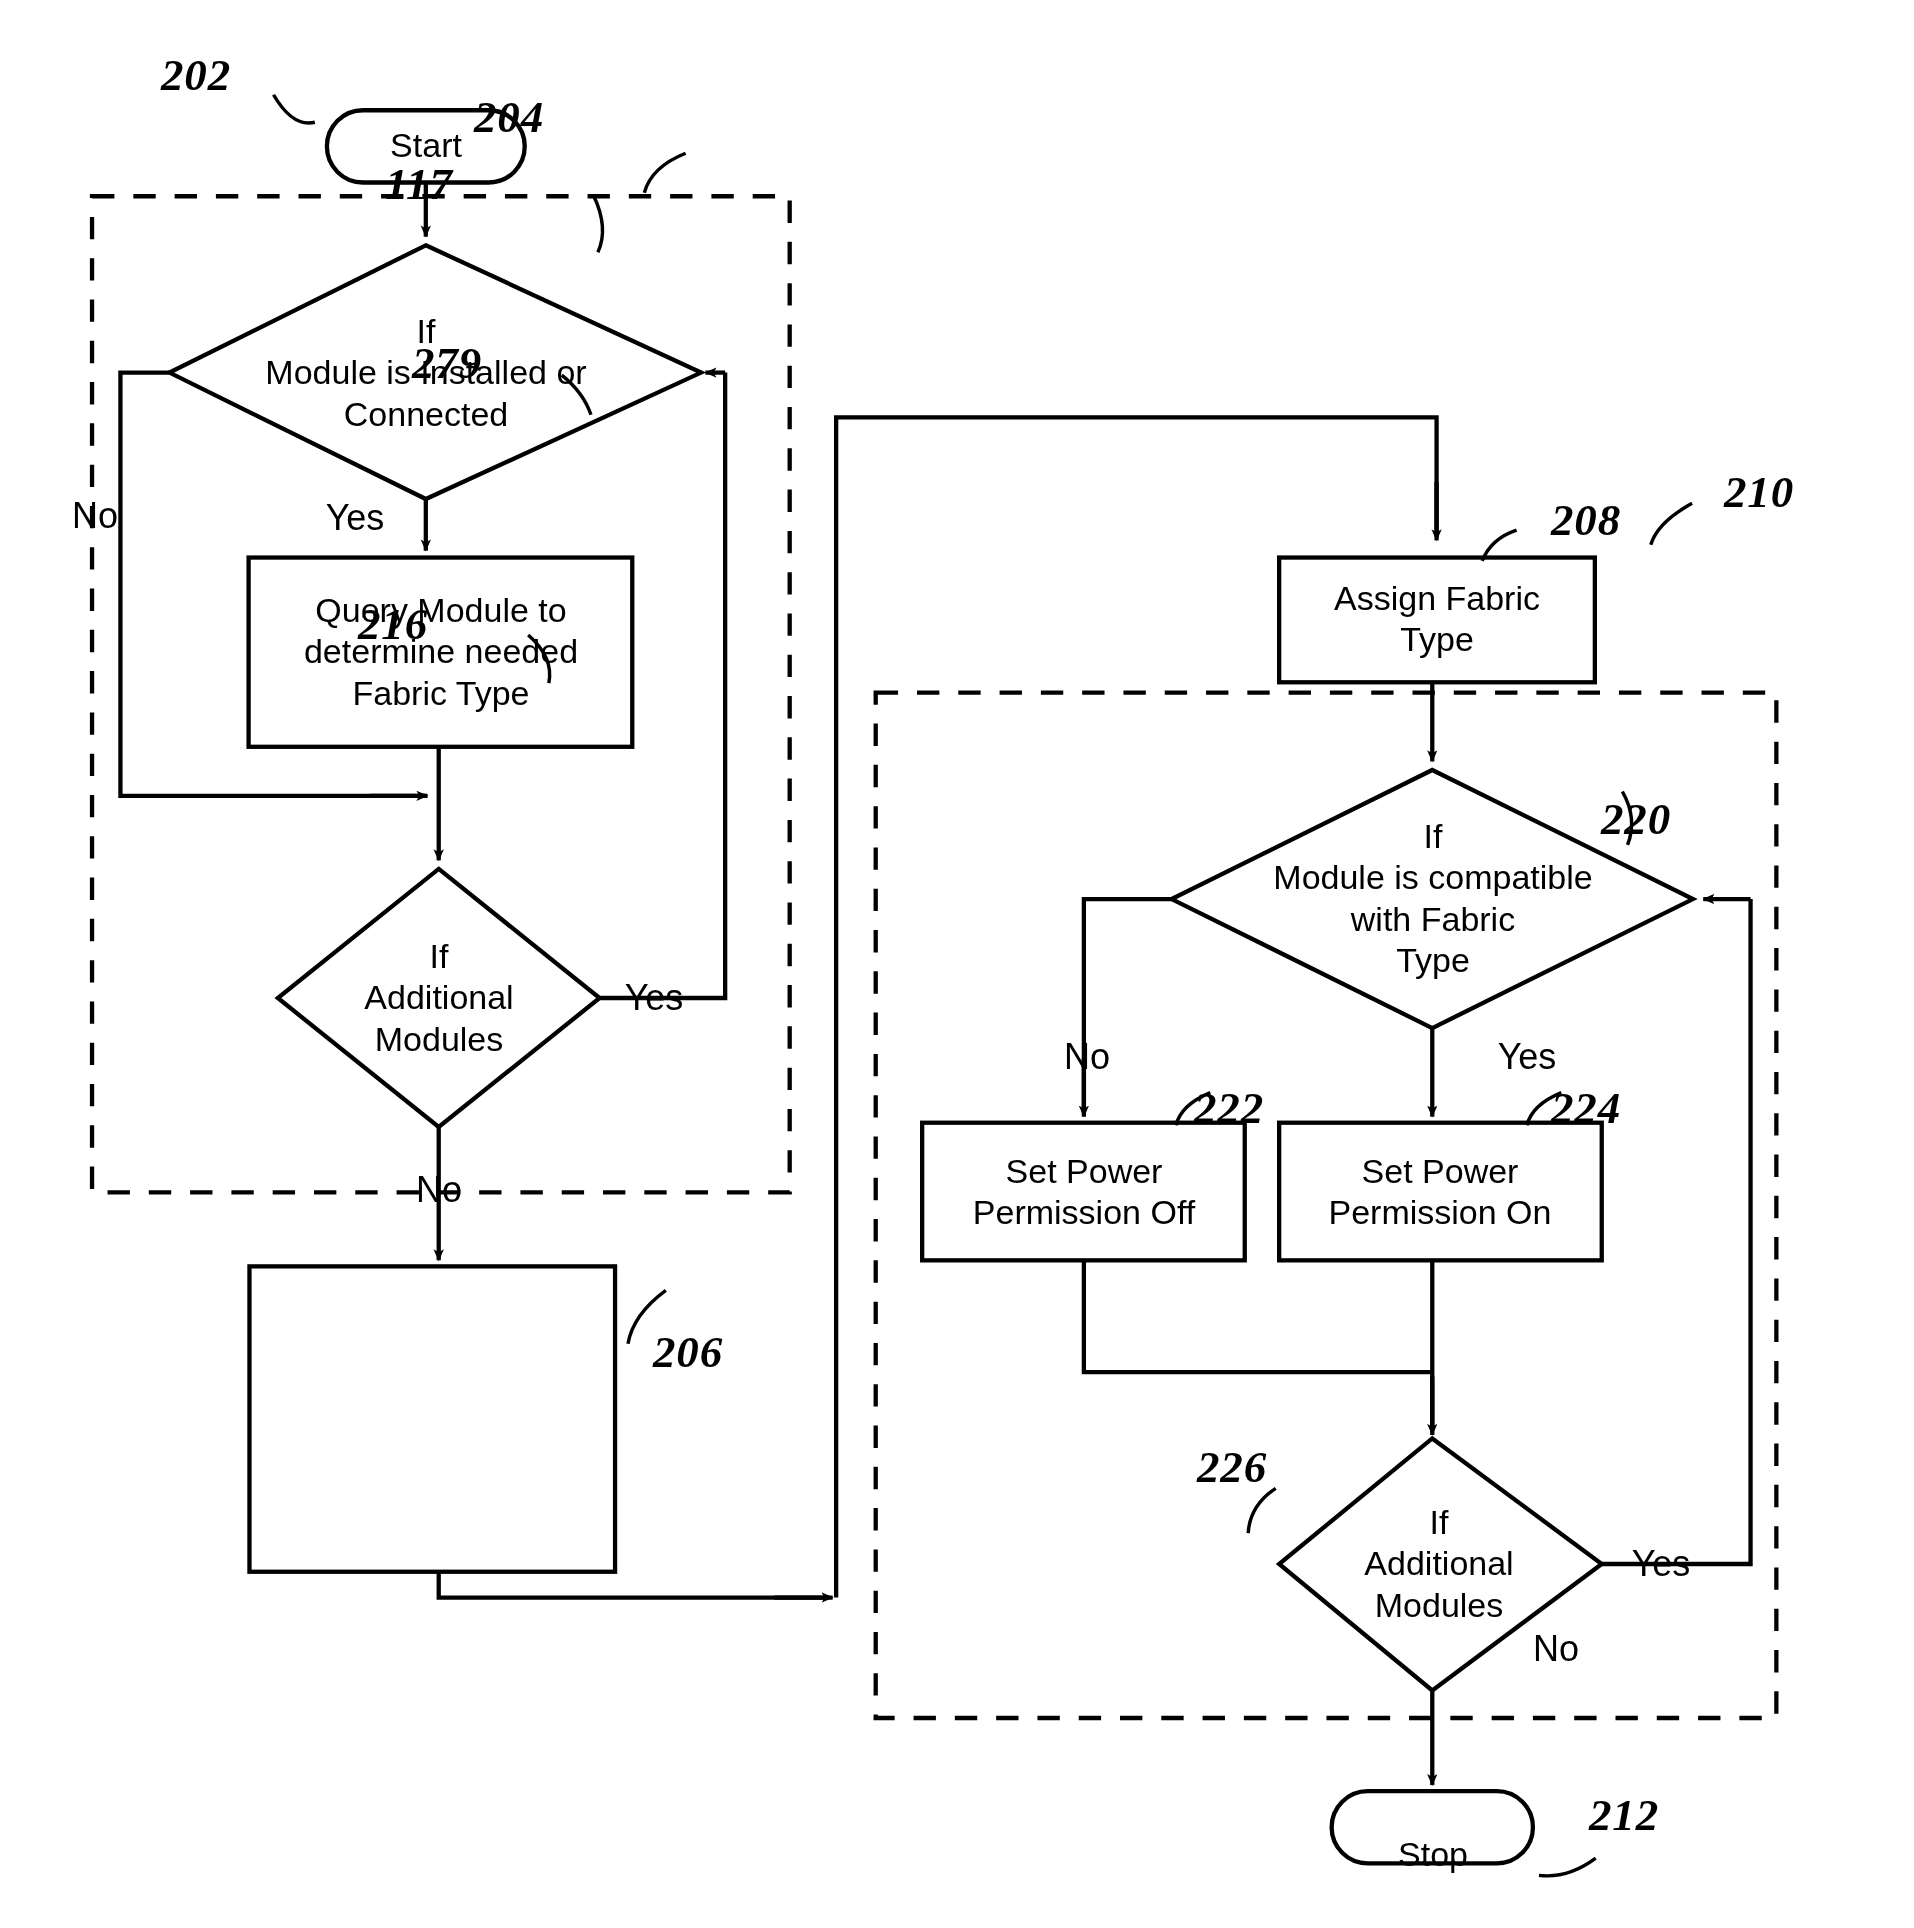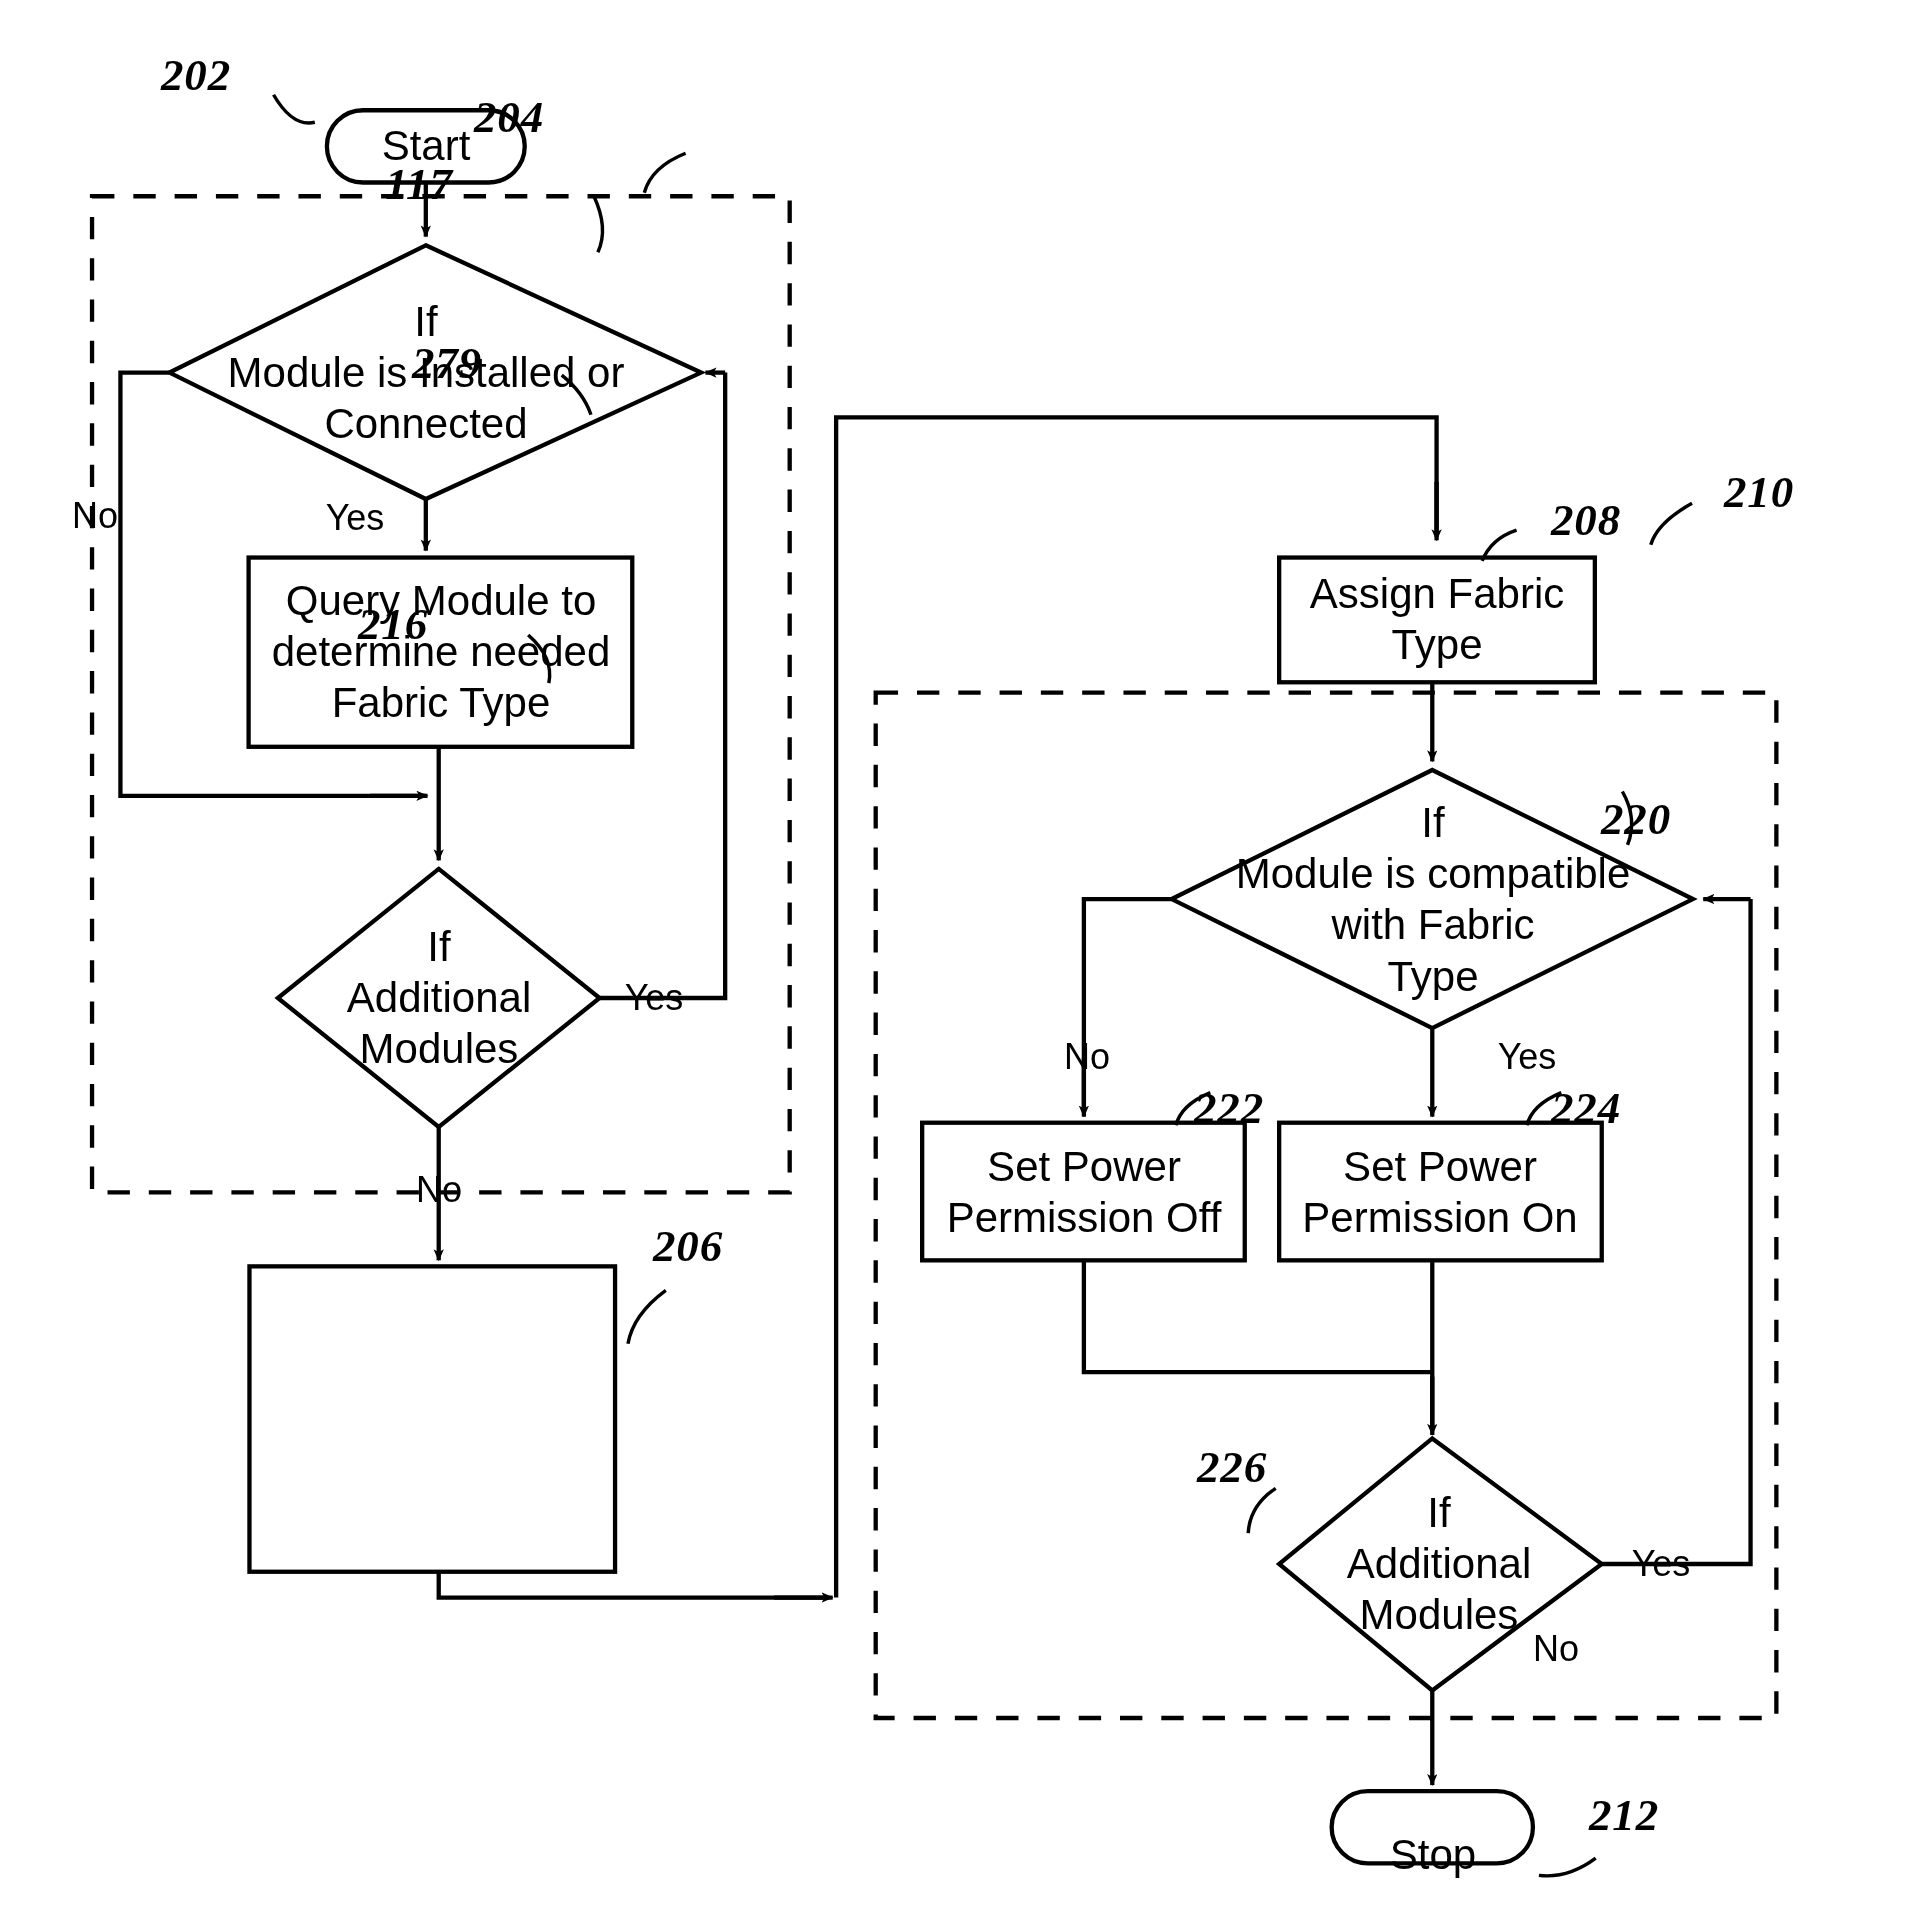--- a/index.html
+++ b/index.html
@@ -13,21 +13,21 @@
   }
   #page svg{position:absolute;left:0;top:0;width:1914px;height:1928px;}
   .lbl{
     position:absolute;
     font-family:"Liberation Sans", sans-serif;
     color:#000;
     white-space:pre;
     line-height:1.22;
     text-align:center;
   }
-  .nodetext{font-size:42px;}
+  .nodetext{font-size:34px;}
   .edgelbl{font-size:36px;}
   .refnum{
     font-size:45px;
     font-weight:bold;
     font-style:italic;
     font-family:"Liberation Serif", serif;
     letter-spacing:0.9px;
   }
   .ctr{transform:translate(-50%,-50%);}
 </style>
@@ -141,21 +141,21 @@
 Fabric Type</div>
   <div class="lbl refnum ctr" style="left:447px;top:363px;">279</div>
 
   <div class="lbl nodetext ctr" style="left:439px;top:998px;">If
 Additional
 Modules</div>
   <div class="lbl refnum ctr" style="left:393px;top:624px;">216</div>
   <div class="lbl edgelbl ctr" style="left:654px;top:998px;">Yes</div>
   <div class="lbl edgelbl ctr" style="left:439px;top:1190px;">No</div>
 
-  <div class="lbl refnum ctr" style="left:688px;top:1246px;">206</div>
+  <div class="lbl refnum ctr" style="left:688px;top:1352px;">206</div>
 
   <div class="lbl nodetext ctr" style="left:1437px;top:619px;">Assign Fabric
 Type</div>
   <div class="lbl refnum ctr" style="left:1586px;top:520px;">208</div>
 
   <div class="lbl refnum ctr" style="left:1759px;top:492px;">210</div>
 
   <div class="lbl nodetext ctr" style="left:1433px;top:899px;">If
 Module is compatible
 with Fabric

